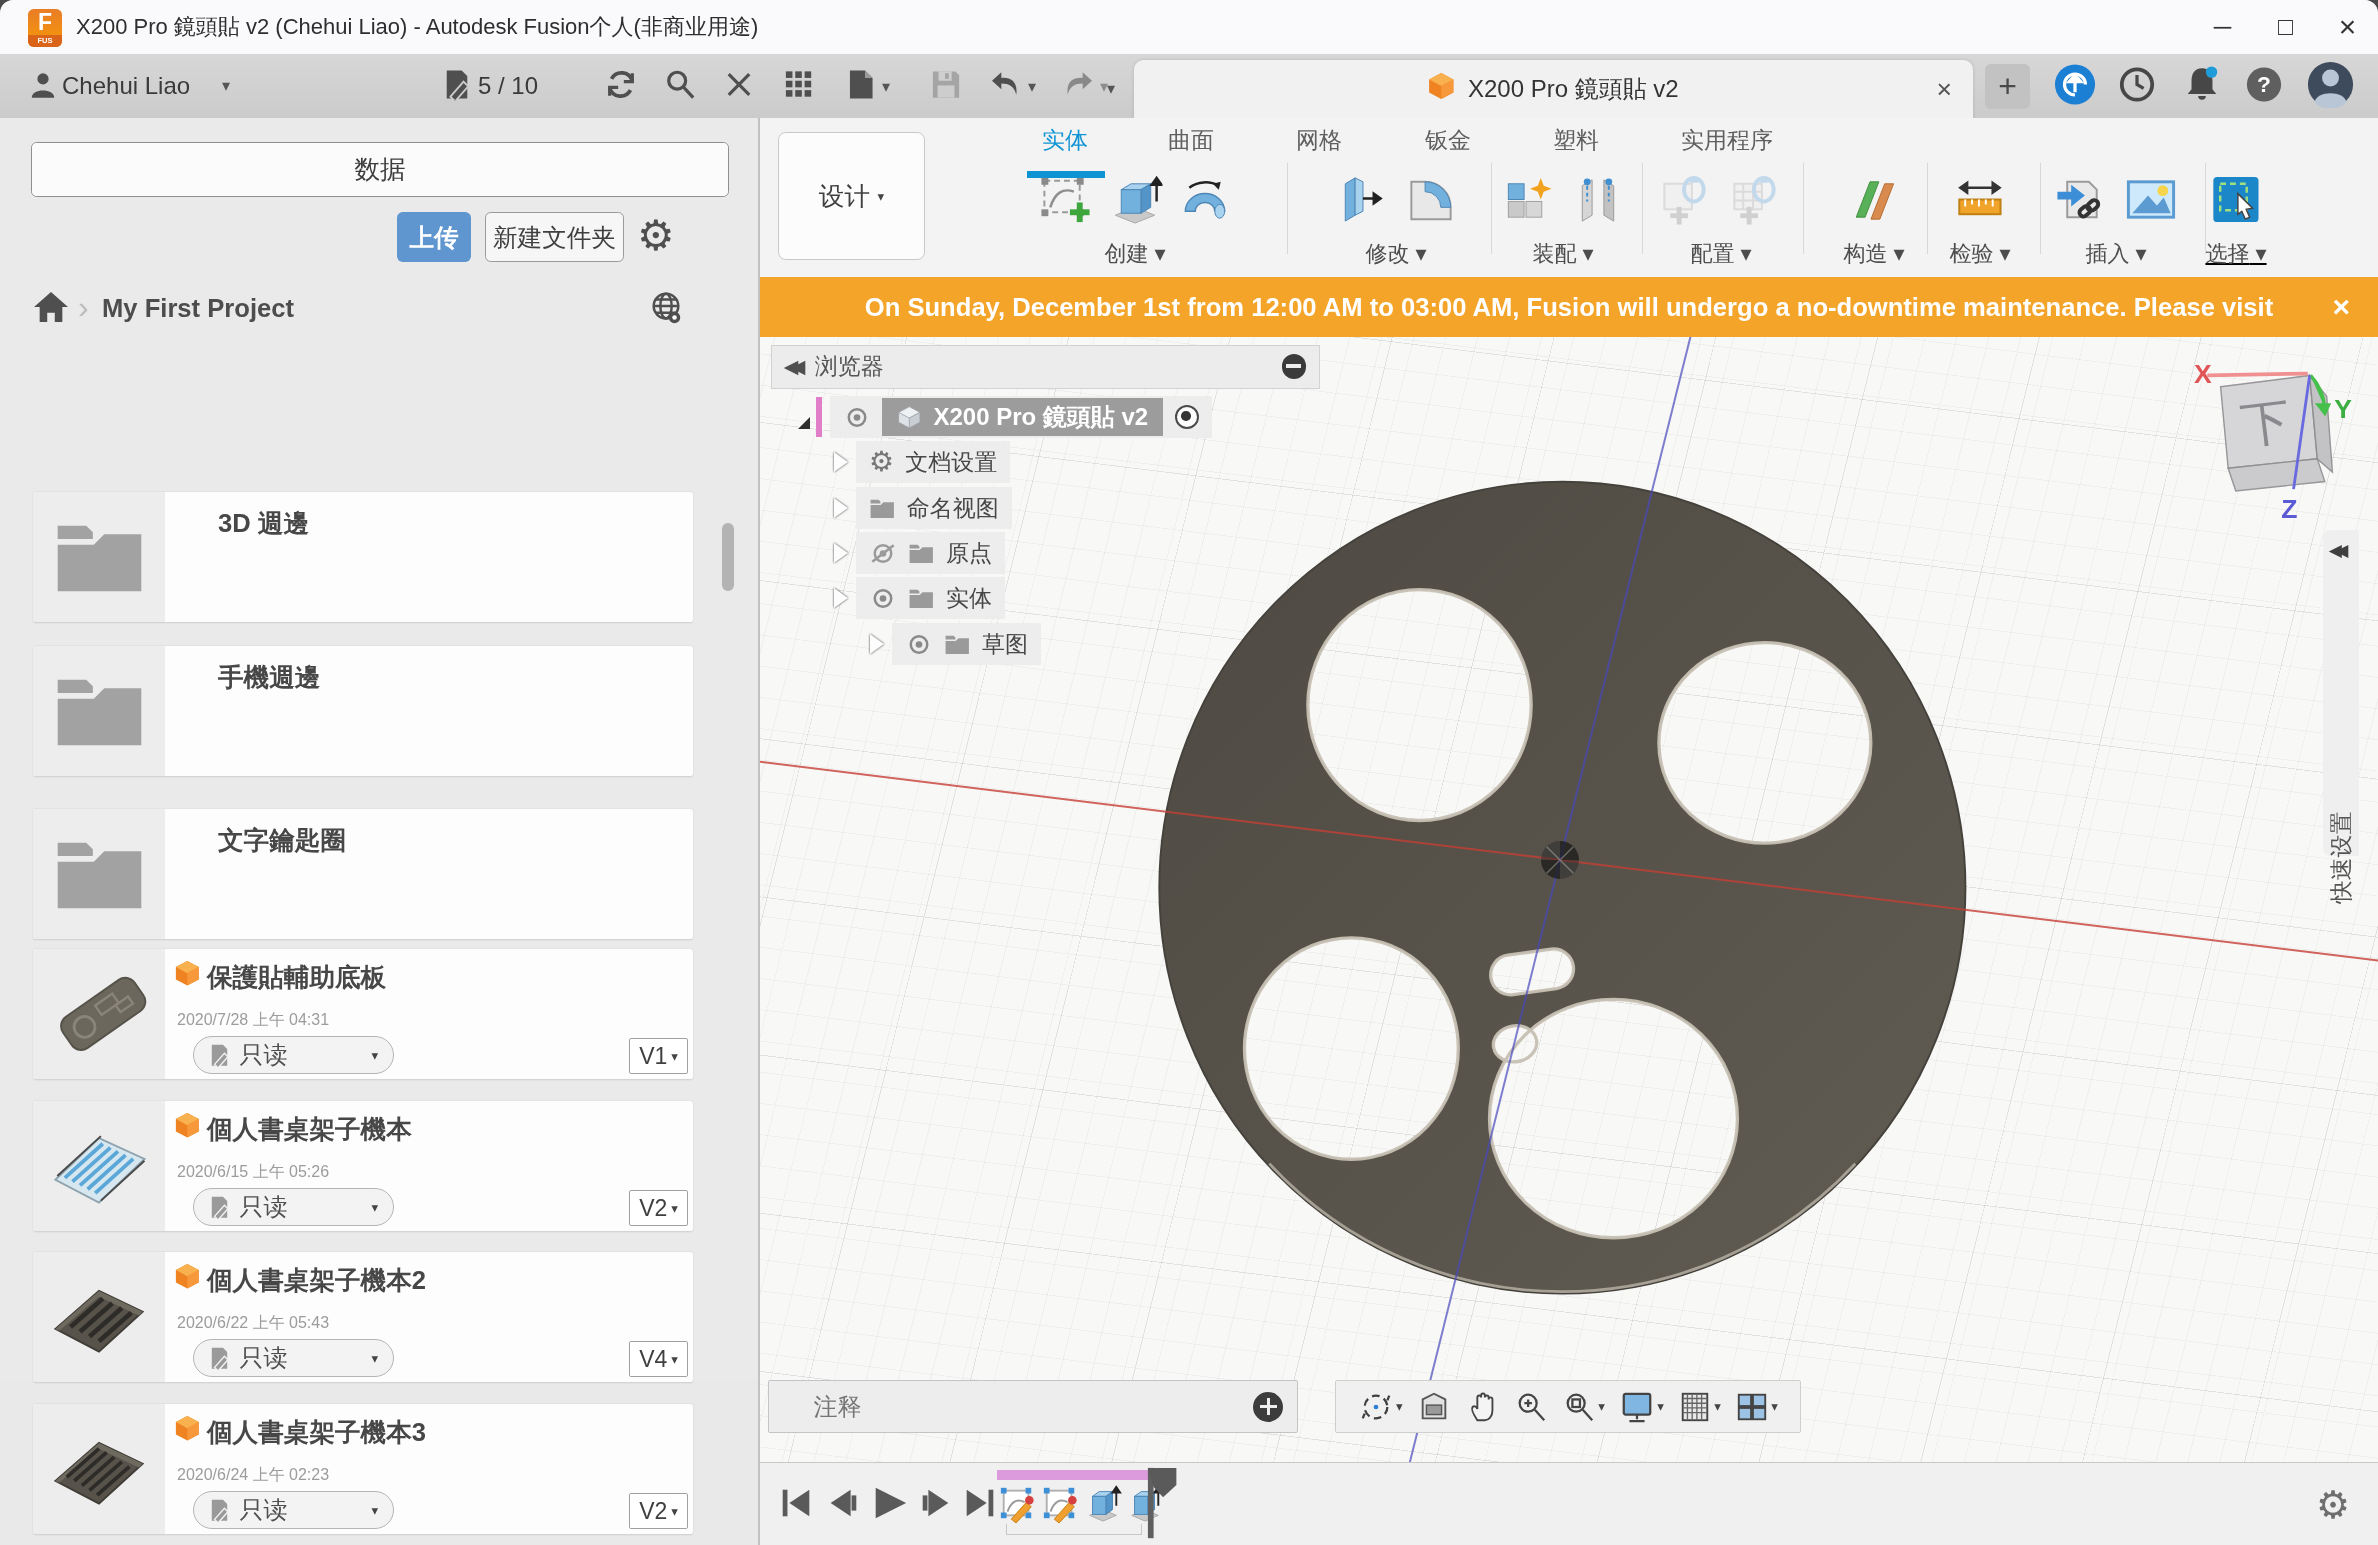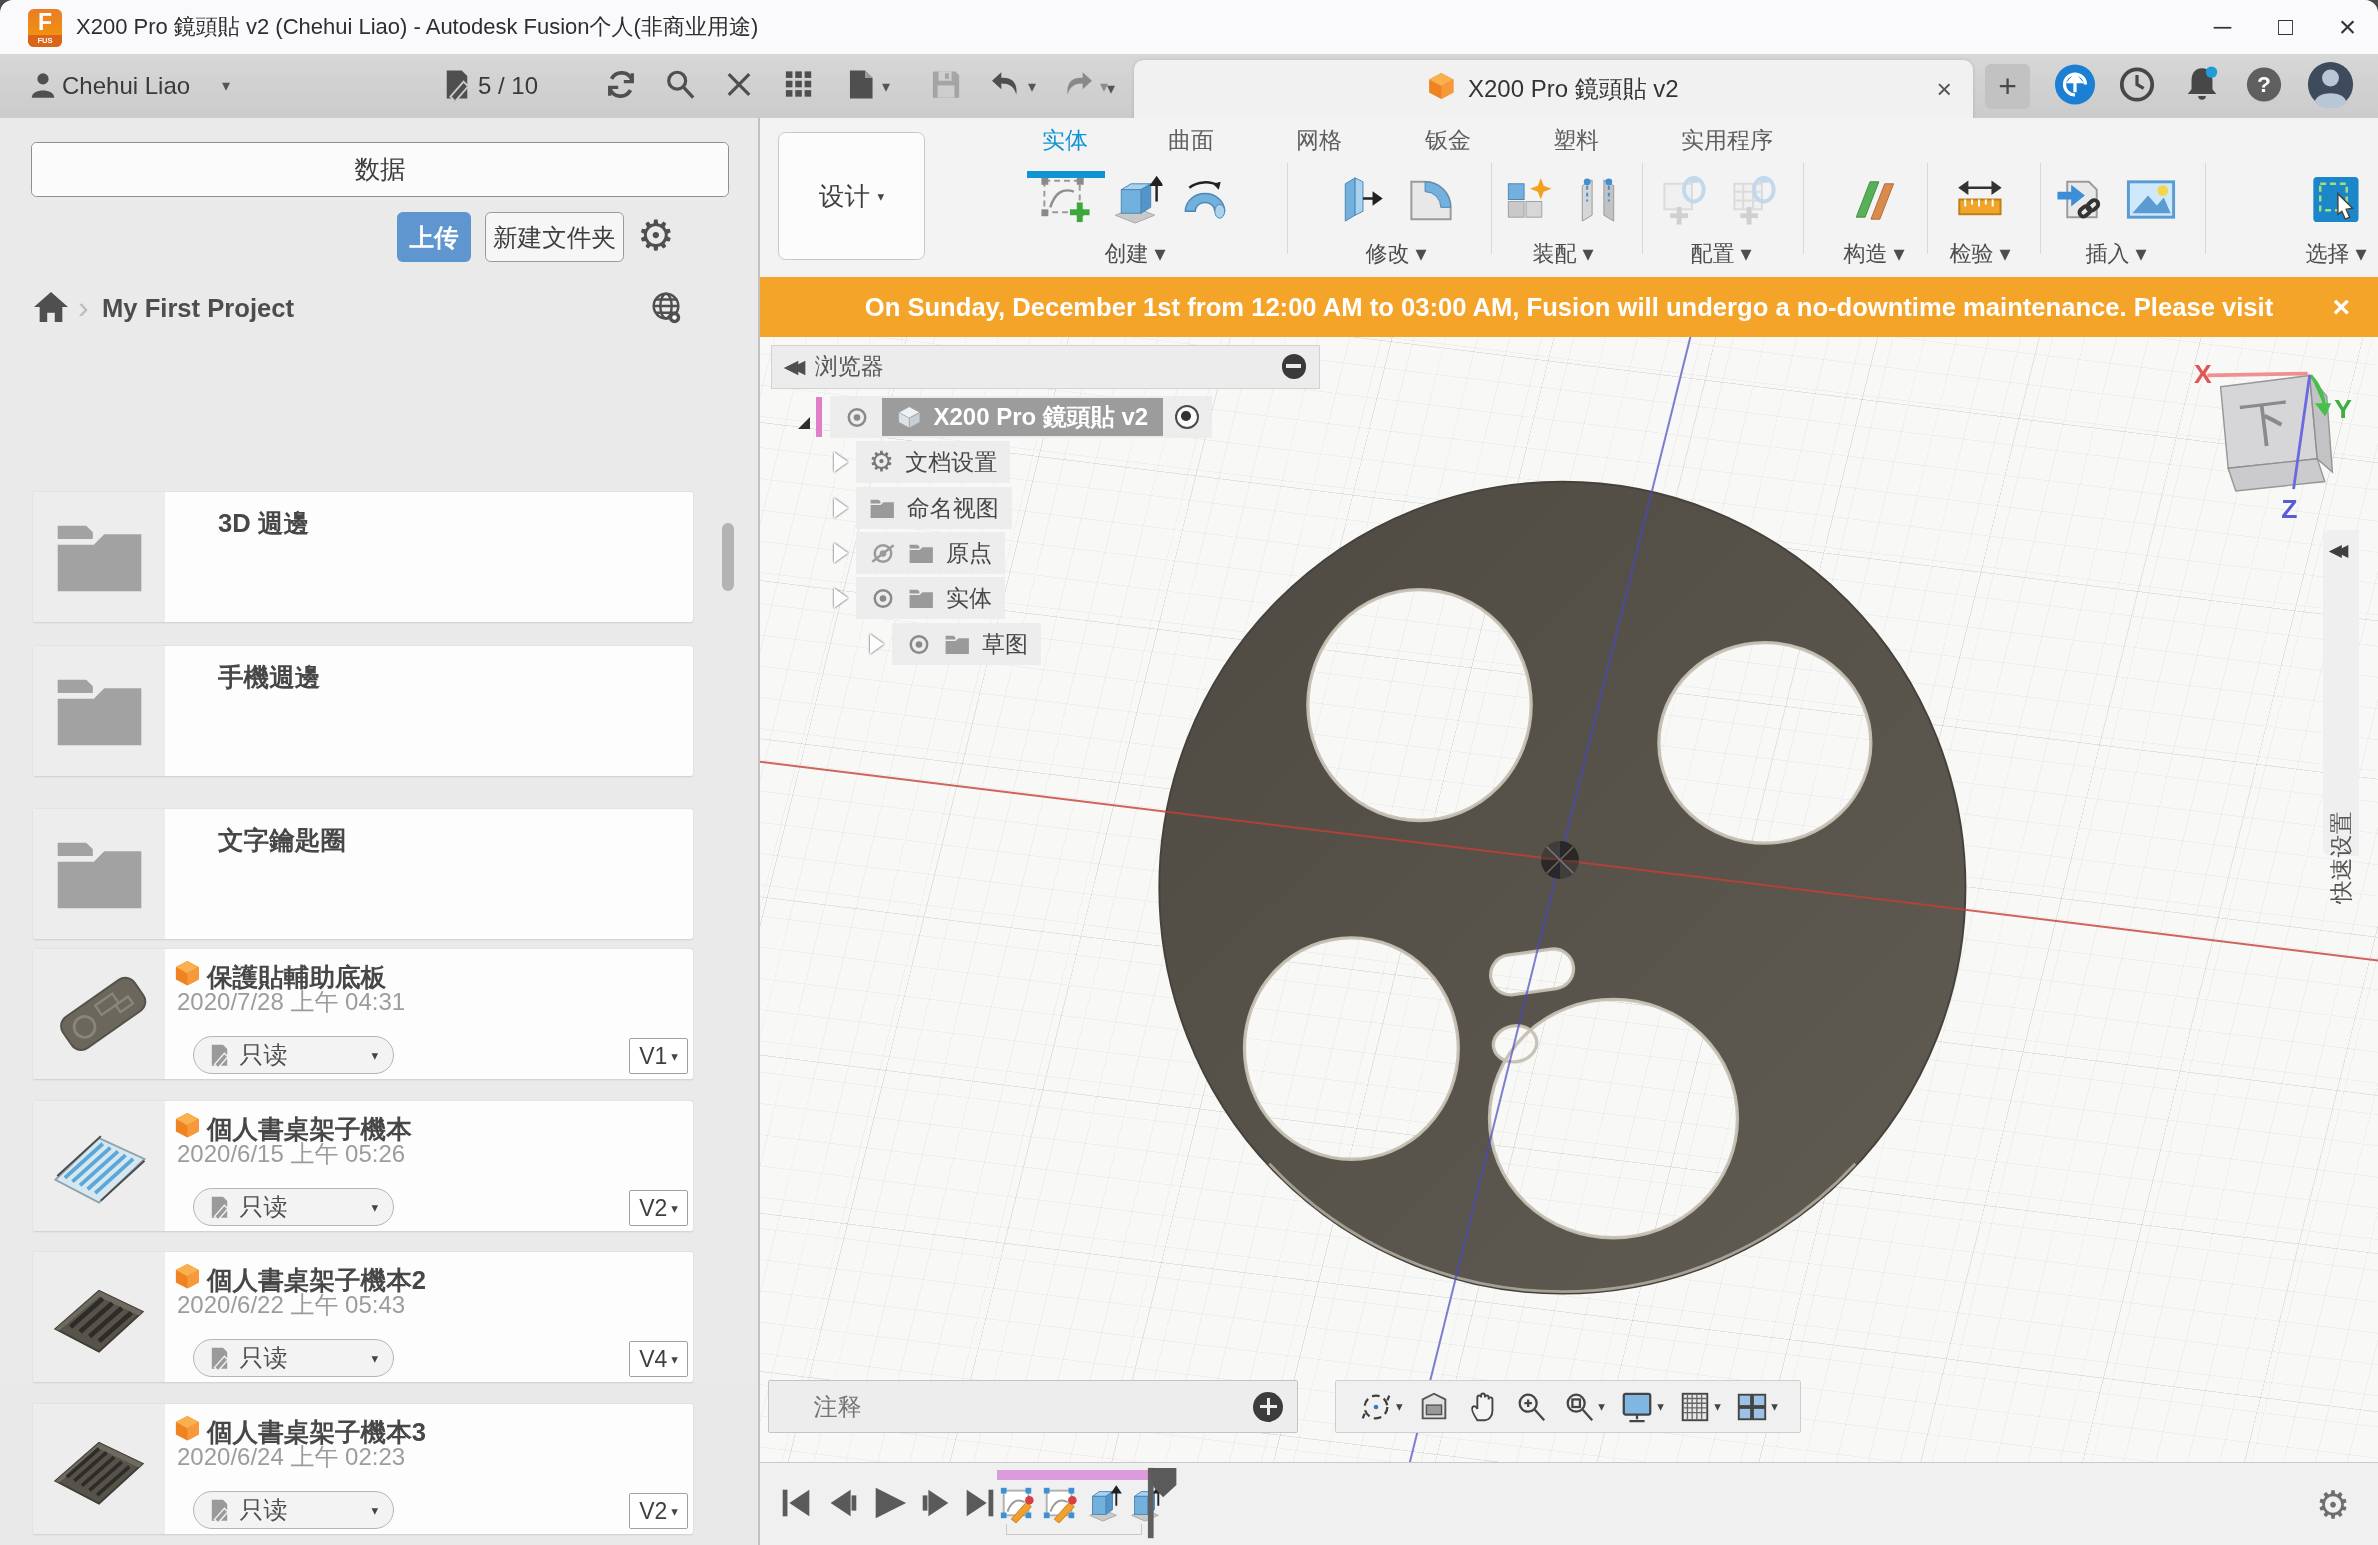--- a/index.html
+++ b/index.html
@@ -48,21 +48,21 @@
   .bc-name{position:absolute;left:102px;top:0;font-size:25.6px;font-weight:bold;color:#4d4d4d;line-height:44px;}
   .bc-globe{position:absolute;left:648px;top:3.8px;}
   .lp-list{position:absolute;left:0;top:237px;width:758px;height:1191px;overflow:hidden;}
   .card{position:absolute;left:33px;width:660px;height:130px;background:#fdfdfd;border-radius:2.8px;
         box-shadow:0 0.9px 1.9px rgba(0,0,0,.12);}
   .card-iconzone{position:absolute;left:0;top:0;width:132px;height:130px;background:#ededed;
         display:flex;align-items:center;justify-content:center;border-radius:2.8px 0 0 2.8px;}
   .card-title{position:absolute;left:174px;top:11.4px;font-size:25.6px;font-weight:bold;color:#474747;white-space:nowrap;}
   .card-title-cube{position:absolute;left:142px;top:11.4px;}
   .folder-title{position:absolute;left:185px;top:14px;font-size:25.6px;font-weight:bold;color:#474747;}
-  .card-date{position:absolute;left:144px;top:37px;font-size:24px;color:#9c9c9c;}
+  .card-date{position:absolute;left:144px;top:61px;font-size:16px;color:#9c9c9c;}
   .pill{position:absolute;left:160px;top:87px;width:201px;height:38px;background:#f3f3f3;border:0.9px solid #b5b5b5;
         border-radius:20px;display:flex;align-items:center;box-sizing:border-box;padding:0 15px;gap:9.5px;}
   .pill-text{font-size:24px;color:#4f4f4f;flex:1;}
   .vbadge{position:absolute;left:596px;top:89px;width:57px;height:34px;background:#fff;border:0.9px solid #a0a0a0;
         border-radius:1.9px;display:flex;align-items:center;justify-content:center;gap:3.8px;font-size:23px;color:#3f3f3f;}
   .lp-scrollbar{position:absolute;left:722px;top:405px;width:12.3px;height:68px;background:#b3b3b3;border-radius:6.6px;}
   .v-divider{position:absolute;left:758px;top:118px;width:1.9px;height:1427px;background:#c2c2c2;}
   
   .ribbon{position:absolute;left:760px;top:118px;width:1618px;height:159px;background:#f3f3f4;}
   .design-box{position:absolute;left:18px;top:14px;width:145px;height:126px;background:#fcfcfc;
@@ -661,21 +661,21 @@
           <svg width="55" height="55" viewBox="0 0 56 56">
               <rect x="5" y="10" width="46" height="36" fill="#cde9fb" stroke="#5b9bd1" stroke-width="3"></rect>
               <polygon points="9,42 25,24 34,34 41,26 48,42" fill="#5b9bd1"></polygon>
               <circle cx="40" cy="19" r="5.5" fill="#f6d44c"></circle>
             </svg>
         </span>
       </div>
       <div class="rb-label"><span>插入</span> ▾</div>
     </div>
 
-    <div class="rb-group" style="left:1576px;">
+    <div class="rb-group" style="left:1476px;text-decoration:underline;">
       <div class="rb-icons">
         <span>
           <svg width="55" height="55" viewBox="0 0 56 56">
               <rect x="5" y="5" width="46" height="46" rx="4" fill="#1b86c8"></rect>
               <rect x="12" y="12" width="27" height="27" fill="none" stroke="#9fe07f" stroke-width="2.5" stroke-dasharray="6 4"></rect>
               <polygon points="30,22 45,37 38.5,38 42,46 37.5,48 34,40 30,43" fill="#fff" stroke="#444" stroke-width="1.5"></polygon>
             </svg>
         </span>
       </div>
       <div class="rb-label"><span>选择</span> ▾</div>

